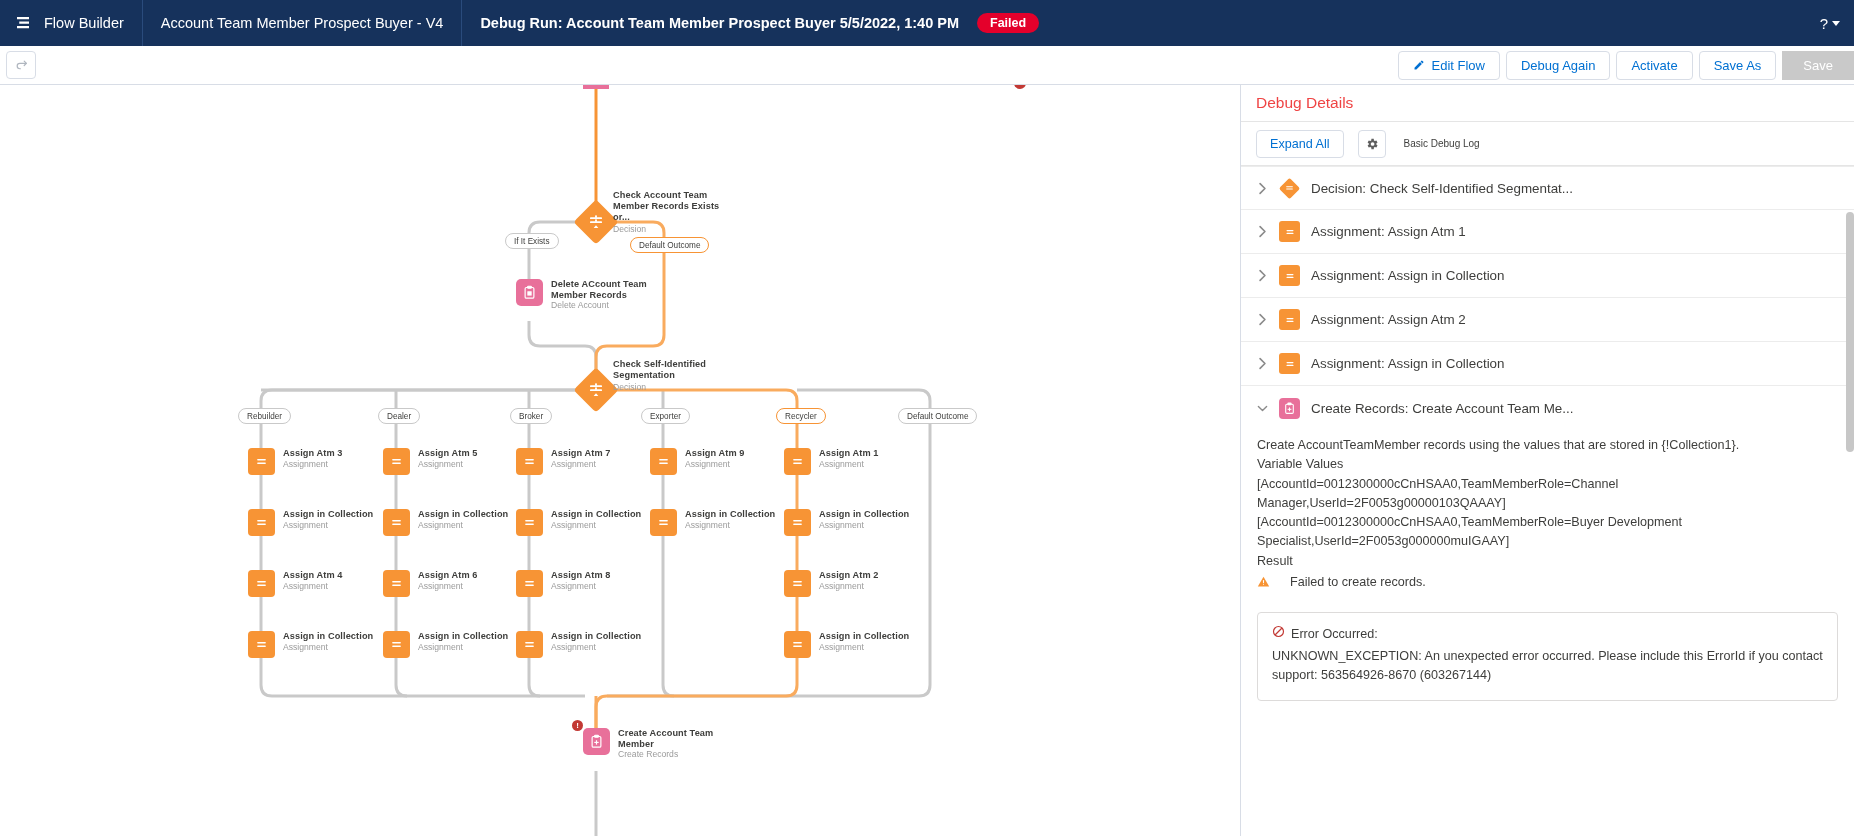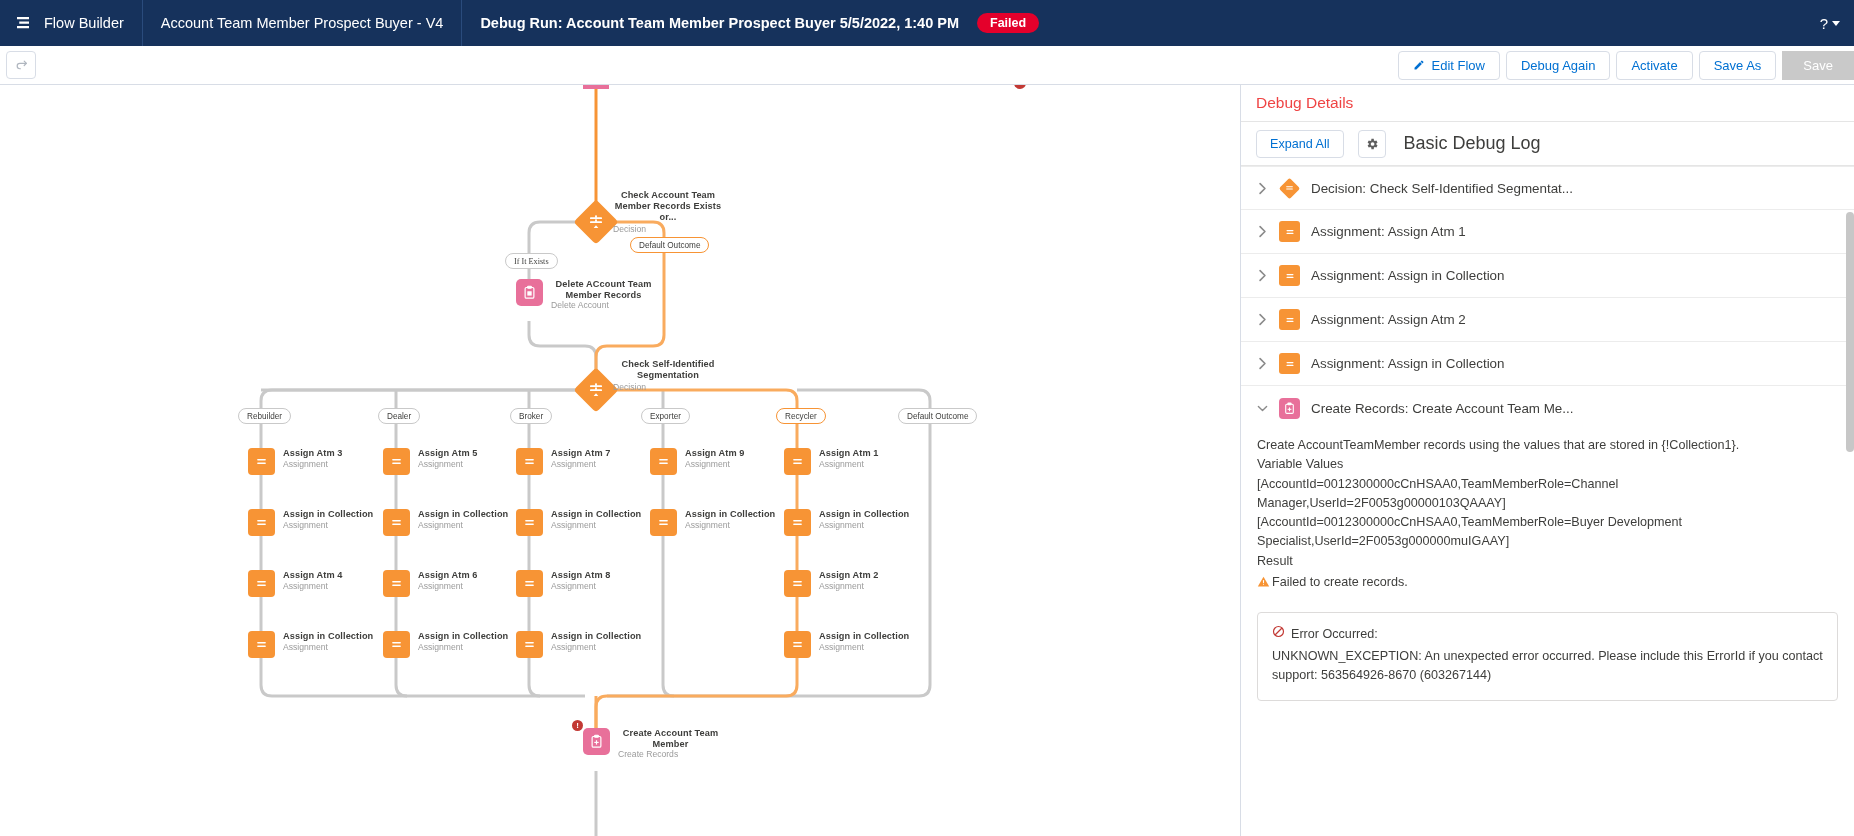--- a/index.html
+++ b/index.html
@@ -119,21 +119,20 @@
   .icon-delete  { background: #e8709a; border-radius: 5px; }
   .icon-create  { background: #e8709a; border-radius: 5px; }
   .node-text {
     position: absolute; left: 35px; top: 0px;
     line-height: 1.15;
     white-space: nowrap;
   }
   .node-title {
     font-size: 9.2px; font-weight: 700; color: #3e3e3c;
     letter-spacing: .1px;
-    text-align: center;
   }
   .node-sub {
     font-size: 8.6px; color: #9a9a9a; margin-top: 1px;
   }
   .node-text.multi .node-title { white-space: normal; width: 105px; }
 
   
   .decision {
     position: absolute;
     width: 32px; height: 32px;
@@ -217,21 +216,21 @@
   }
   .gear-btn {
     width: 28px; height: 28px;
     border: 1px solid #d8dde6;
     border-radius: 4px;
     background: #fff;
     display: flex; align-items: center; justify-content: center;
     cursor: pointer;
   }
   .basic-log-label {
-    font-size: 18px; color: #3e3e3c; margin-left: 4px;
+    font-size: 10px; color: #3e3e3c; margin-left: 4px;
   }
   .dp-list {
     flex: 1 1 auto;
     overflow-y: auto;
     padding: 0 0 10px 0;
     position: relative;
   }
   .dp-row {
     display: flex; align-items: center;
     gap: 11px;
@@ -268,21 +267,21 @@
     white-space: nowrap; overflow: hidden; text-overflow: ellipsis;
   }
   .dp-body {
     padding: 6px 16px 4px 16px;
     font-size: 12.6px;
     color: #3e3e3c;
     line-height: 1.53;
     word-break: break-word;
   }
   .dp-body p { margin: 0; }
-  .warn-line { display: flex; align-items: flex-start; gap: 2px; margin-top: 2px; }
+  .warn-line { display: flex; align-items: flex-start; gap: 20px; margin-top: 2px; }
   .error-box {
     margin: 14px 16px 12px 16px;
     border: 1px solid #dddbda;
     border-radius: 4px;
     padding: 12px 14px 14px 14px;
     font-size: 12.6px;
     color: #3e3e3c;
     line-height: 1.55;
   }
   .err-head { display: flex; align-items: center; gap: 6px; }
@@ -404,21 +403,21 @@
         <rect x="10.6" y="2" width="2.8" height="4" rx="1"></rect>
         <rect x="10.6" y="8" width="2.8" height="4" rx="1"></rect>
       </svg>
     </span>
   </div>
   <div class="dec-label" style="left:613px; top:105px;">
     <div class="node-title">Check Account Team Member Records Exists or...</div>
     <div class="node-sub">Decision</div>
   </div>
 
-  <div class="pill" style="left:505px; top:168px;font-family:Liberation Serif, serif;">
+  <div class="pill" style="left:505px; top:148px;">
     <span>If It Exists</span>
   </div>
   <div class="pill active" style="left:630px; top:152px;">
     <span>Default Outcome</span>
   </div>
 
   <div class="node" style="left:516px; top:194px;">
     <div class="node-icon icon-delete">
       <svg width="15" height="15" viewBox="0 0 24 24" fill="none" stroke="#fff" stroke-width="1.9">
         <rect x="5" y="4" width="14" height="17" rx="2"></rect>

